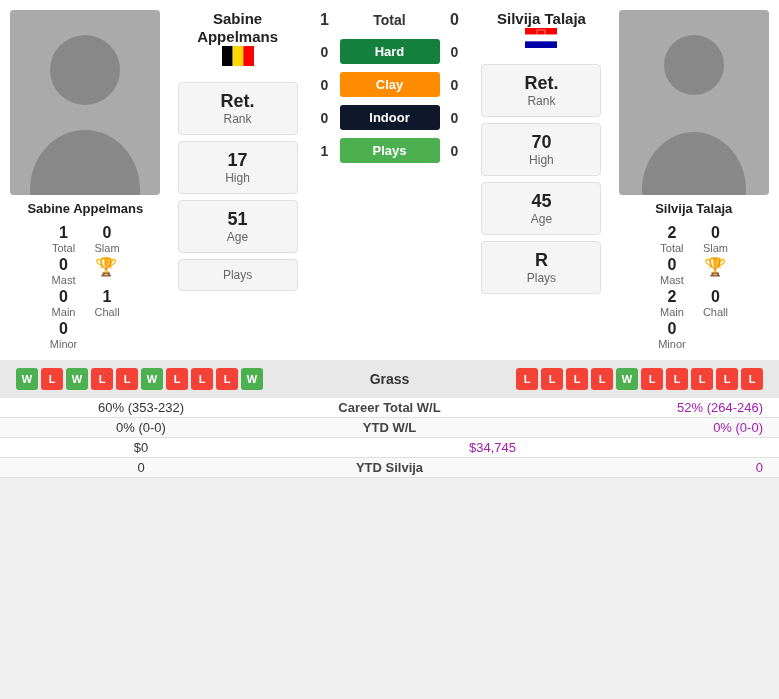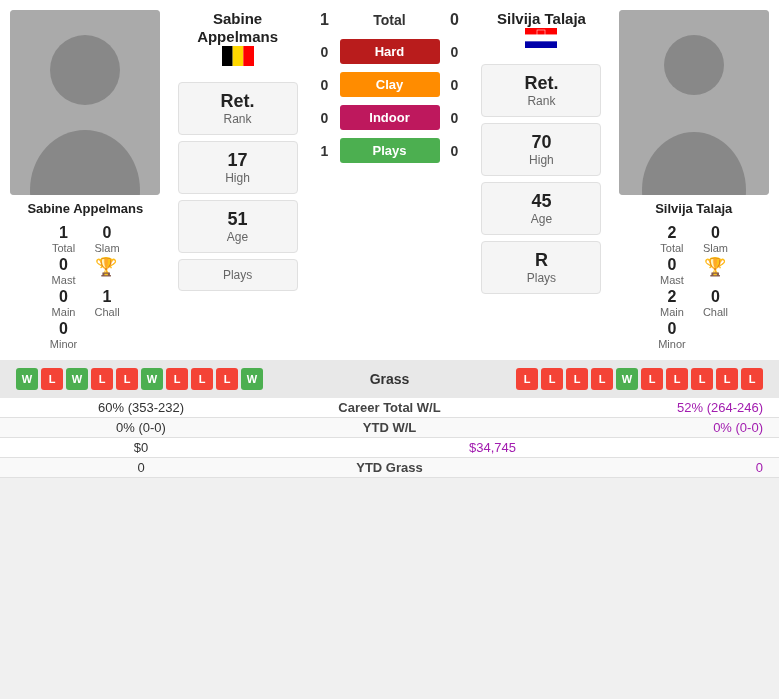--- a/index.html
+++ b/index.html
@@ -98,23 +98,23 @@
     .surface-badge {
       width: 100px;
       padding: 5px 10px;
       text-align: center;
       color: #fff;
       font-size: 13px;
       font-weight: bold;
       border-radius: 3px;
     }
 
-    .badge-hard { background: #b91c1c; }
+    .badge-hard { background: #15803d; }
     .badge-clay { background: #FF8C00; }
-    .badge-indoor { background: #be185d; }
+    .badge-indoor { background: #0f172a; }
     .badge-grass { background: #4CAF50; }
 
     .total-row {
       display: flex;
       align-items: center;
       justify-content: center;
       gap: 0;
       padding: 6px 0;
       font-size: 14px;
       font-weight: bold;
@@ -542,18 +542,18 @@
     <div class="stats-row-left">0% (0-0)</div>
     <div class="stats-row-label">YTD W/L</div>
     <div class="stats-row-right">0% (0-0)</div>
   </div>
       <div class="stats-row">
     <div class="stats-row-left">$0</div>
     <div class="stats-row-right">$34,745</div>
   </div>
       <div class="stats-row">
     <div class="stats-row-left">0</div>
-    <div class="stats-row-label">YTD Grass</div>
+    <div class="stats-row-label">YTD Silvija</div>
     <div class="stats-row-right">0</div>
   </div>
     </div>
 
 </div>
 
 </body></html>

